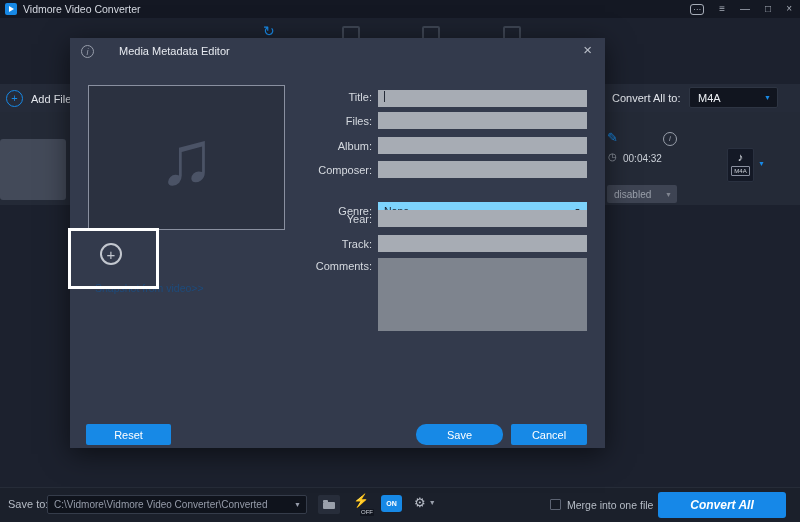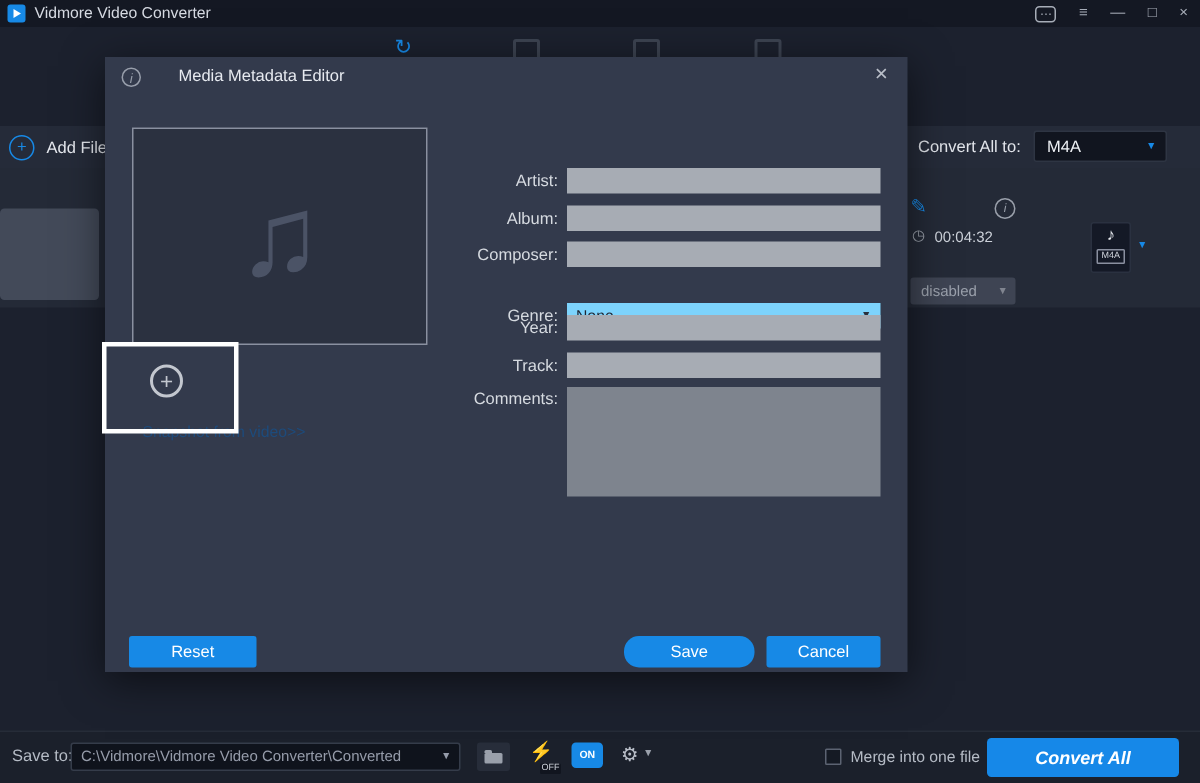--- a/index.html
+++ b/index.html
@@ -172,22 +172,29 @@
     <span class="dlg-info">i</span>
     <span class="dlg-title">Media Metadata Editor</span>
     <span class="dlg-close">×</span>
 
     <div class="cover-box">
       <span class="cover-note">♫</span>
     </div>
     <div class="add-cover">+</div>
     <div class="snapshot">Snapshot from video&gt;&gt;</div>
 
+    <div class="frow" style="top:50px;">
+      <span class="flabel">Title:</span>
+      <span class="inwrap">
+        <input class="finput" type="text" value="" style="">
+        <span class="caret"></span>
+      </span>
+    </div>
     <div class="frow" style="top:74px;">
-      <span class="flabel">Artist:</span>
+      <span class="flabel">Files:</span>
       <input class="finput" type="text" value="" style="">
     </div>
     <div class="frow" style="top:99px;">
       <span class="flabel">Album:</span>
       <input class="finput" type="text" value="" style="">
     </div>
     <div class="frow" style="top:123px;">
       <span class="flabel">Composer:</span>
       <input class="finput" type="text" value="" style="">
     </div>

